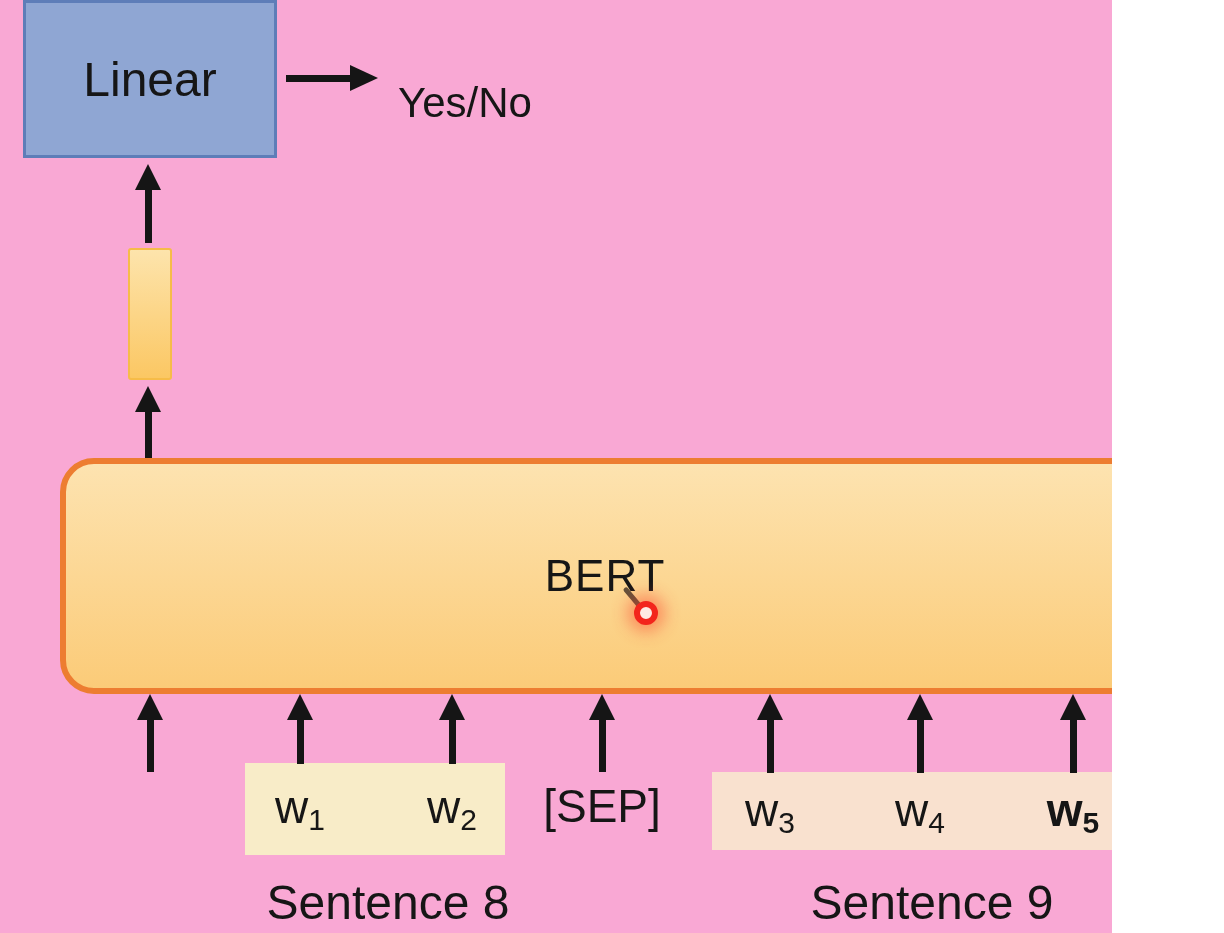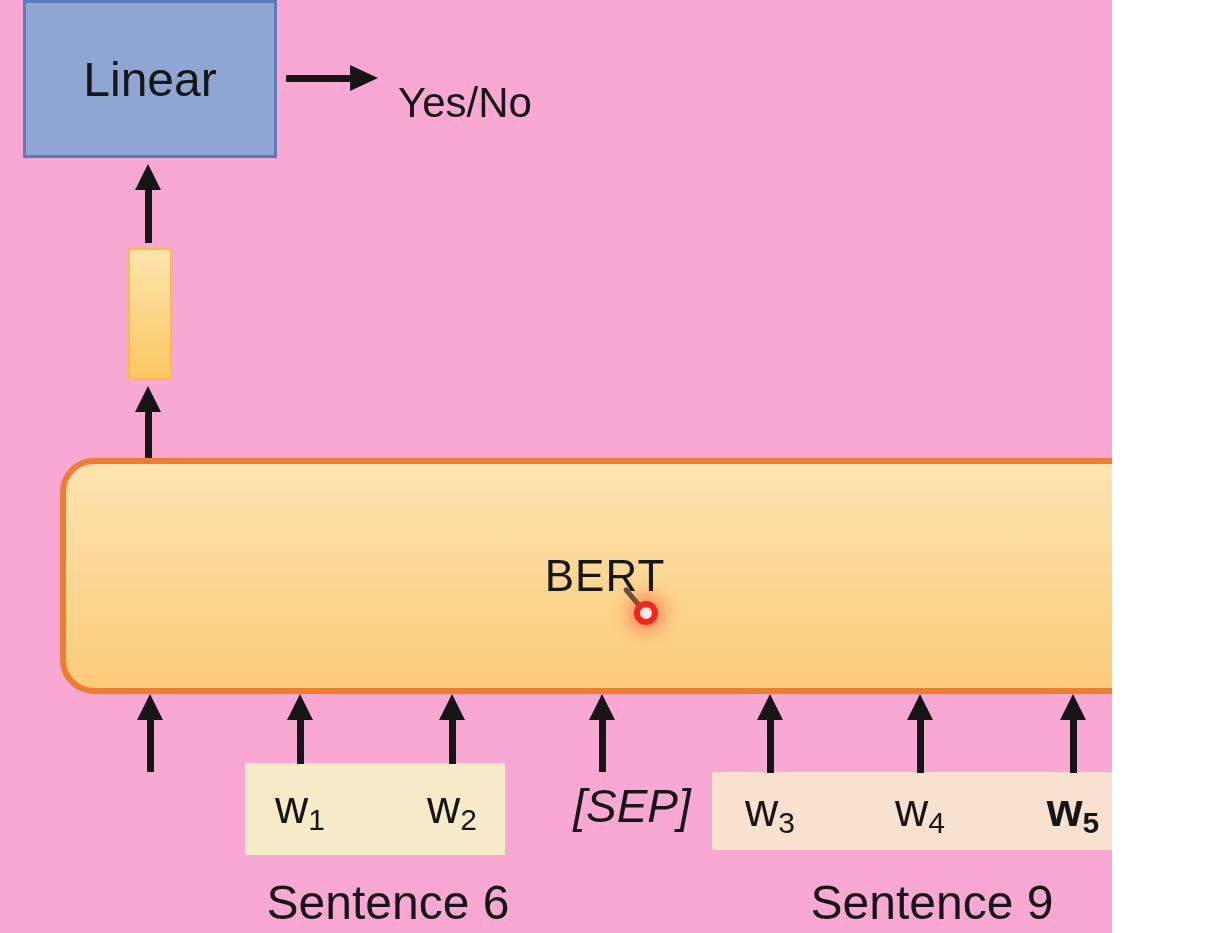--- a/index.html
+++ b/index.html
@@ -129,29 +129,29 @@
     <div class="head-up" style="left:1060px; top:694px;"></div>
     <div class="stem" style="left:1070px; top:716px; width:7px; height:57px;"></div>
   </div>
 
   <div class="abs token" style="left:300px; top:780px;">
     <span>w</span><span class="sub">1</span>
   </div>
   <div class="abs token" style="left:452px; top:780px;">
     <span>w</span><span class="sub">2</span>
   </div>
-  <div class="abs token" style="left:632px; top:779px;font-style:italic;">
+  <div class="abs token" style="left:602px; top:779px;">
     <span>[SEP]</span><span class="sub"></span>
   </div>
   <div class="abs token" style="left:770px; top:783px;text-align:right;">
     <span>w</span><span class="sub">3</span>
   </div>
   <div class="abs token" style="left:920px; top:783px;text-align:right;">
     <span>w</span><span class="sub">4</span>
   </div>
   <div class="abs token" style="left:1073px; top:783px;font-weight:bold;">
     <span>w</span><span class="sub">5</span>
   </div>
 
-  <div class="abs sentence-label" style="left:388px; top:875px;">Sentence 6</div>
+  <div class="abs sentence-label" style="left:388px; top:875px;">Sentence 8</div>
   <div class="abs sentence-label" style="left:932px; top:875px;">Sentence 9</div>
 
 </div>
 
 </body></html>

